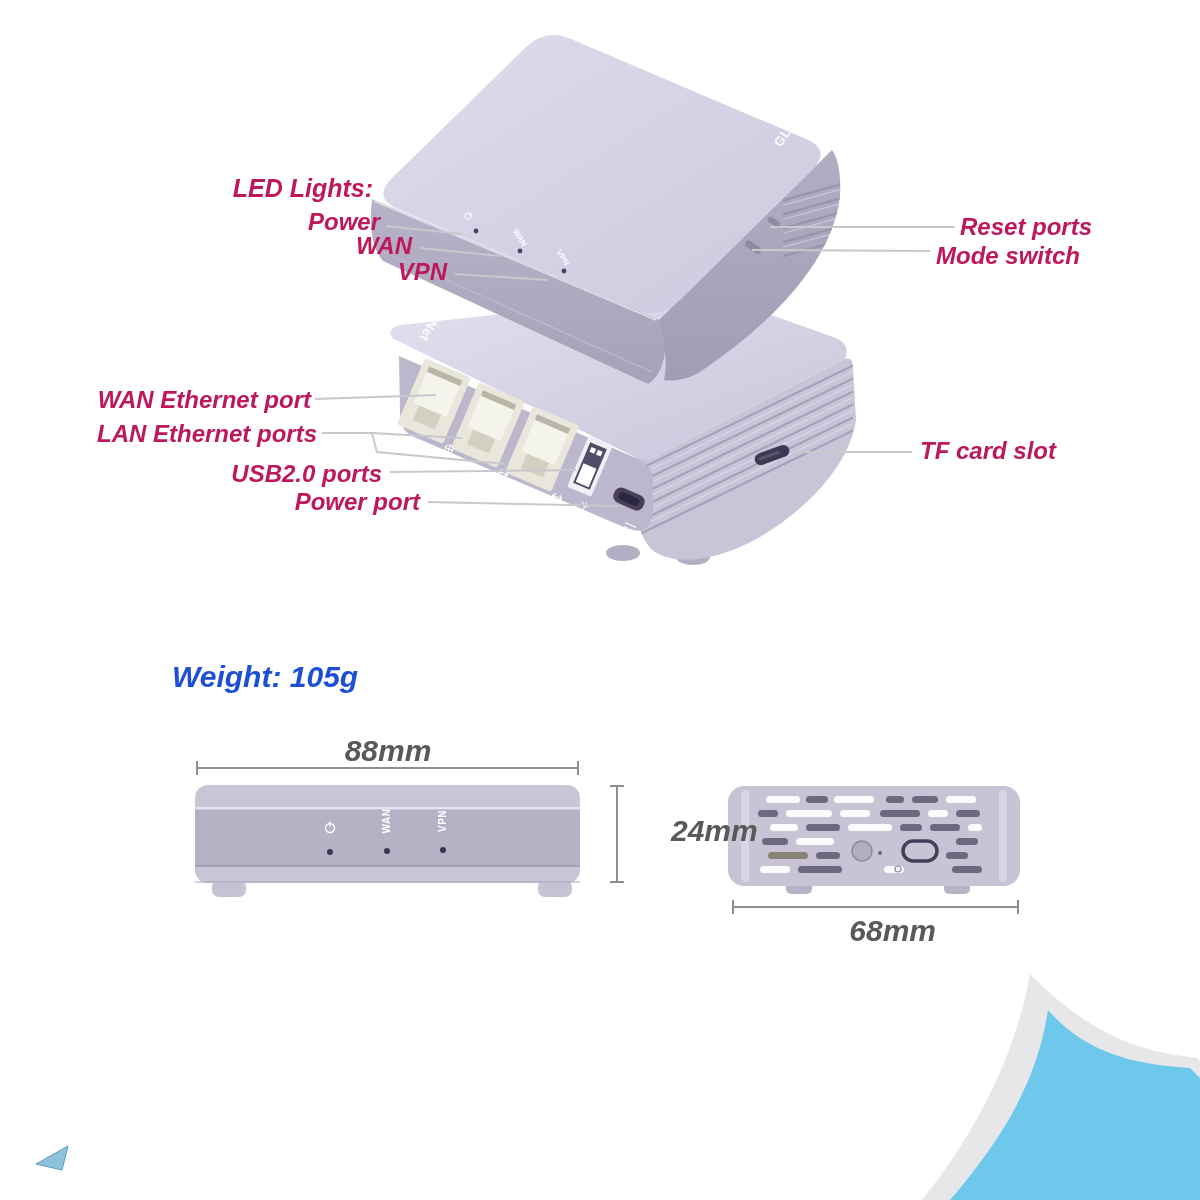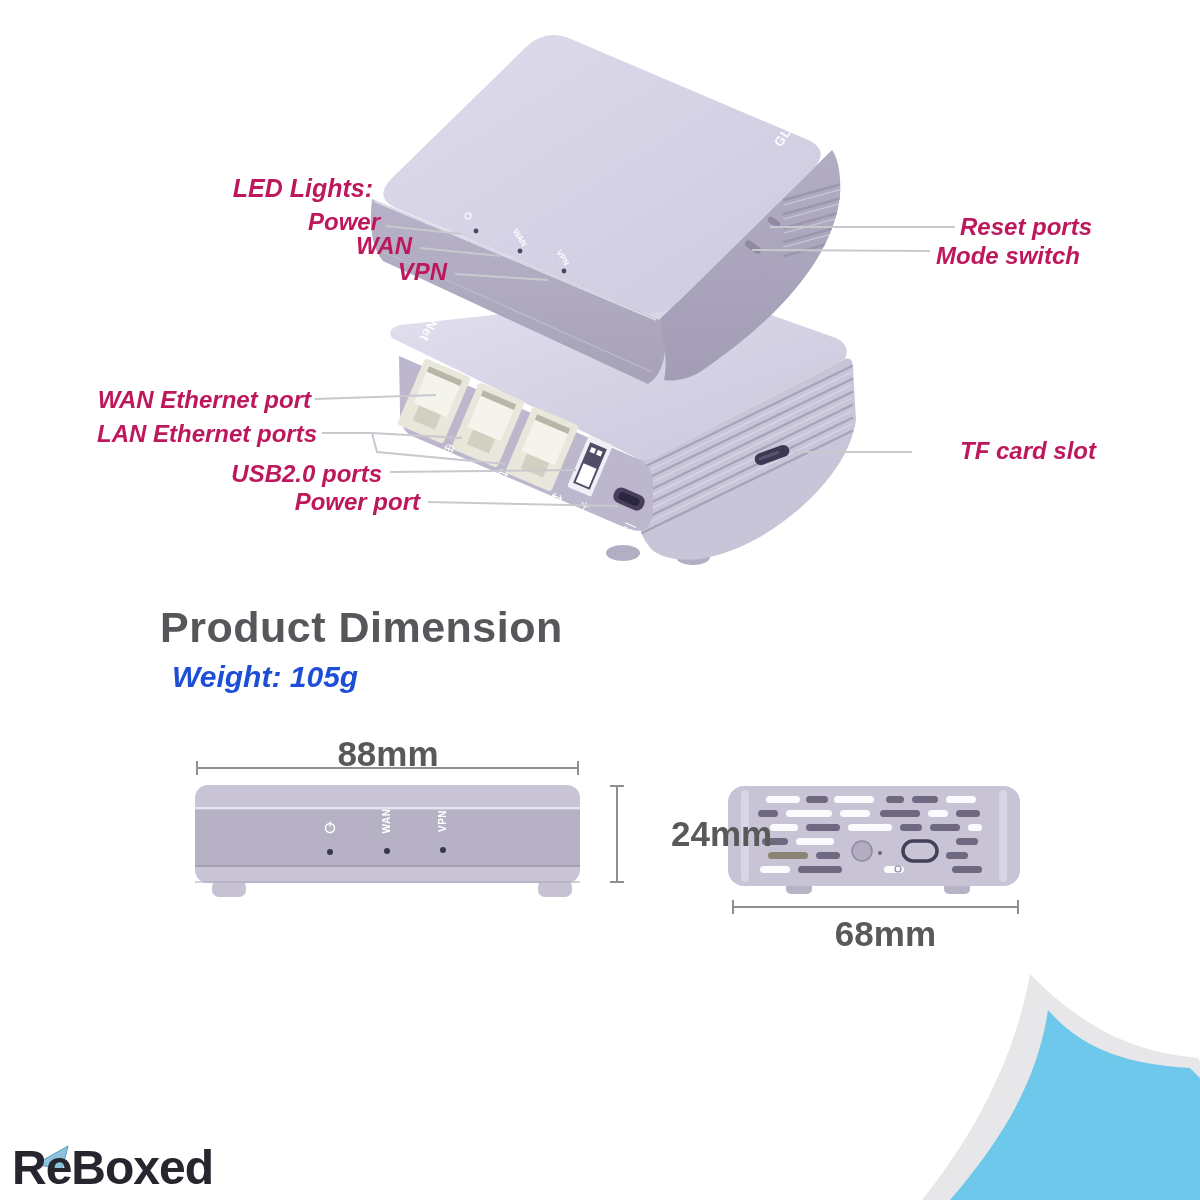--- a/index.html
+++ b/index.html
@@ -6,21 +6,21 @@
   .canvas{position:relative;width:1200px;height:1200px;background:#ffffff;overflow:hidden;
           font-family:"Liberation Sans",sans-serif;}
   .layer{position:absolute;left:0;top:0;width:1200px;height:1200px;}
   .lbl{position:absolute;font-style:italic;font-weight:700;font-size:24px;color:#be185d;
        white-space:nowrap;line-height:1;}
   .lbl.rt{text-align:right;}
   .title{position:absolute;font-weight:700;font-size:43px;color:#57565a;letter-spacing:.5px;
          white-space:nowrap;line-height:1;}
   .weight{position:absolute;font-style:italic;font-weight:700;font-size:30px;color:#1d4ed8;
           white-space:nowrap;line-height:1;}
-  .dim{position:absolute;font-weight:700;font-size:35px;color:#595959;
+  .dim{position:absolute;font-style:italic;font-weight:700;font-size:30px;color:#595959;
        white-space:nowrap;line-height:1;}
   .dim.ctr{width:120px;text-align:center;}
   .devtxt{position:absolute;color:rgba(255,255,255,.92);font-weight:700;font-size:13px;
           letter-spacing:.5px;line-height:1;white-space:nowrap;}
   .ledtiny{position:absolute;color:rgba(255,255,255,.95);font-weight:700;font-size:8px;
            line-height:1;white-space:nowrap;transform:rotate(57deg);}
   .ledfv{position:absolute;width:40px;text-align:center;color:#ffffff;font-weight:700;
          font-size:10px;line-height:1;transform:rotate(-90deg);letter-spacing:.5px;}
   .wordmark{position:absolute;font-weight:700;font-size:48px;color:#25262e;
             letter-spacing:-1px;line-height:1;white-space:nowrap;}
@@ -272,31 +272,29 @@
   <div class="lbl rt" style="right:820px;top:210px;">Power</div>
   <div class="lbl rt" style="right:788px;top:234px;">WAN</div>
   <div class="lbl rt" style="right:753px;top:260px;">VPN</div>
   <div class="lbl rt" style="right:889px;top:388px;text-align:center;">WAN Ethernet port</div>
   <div class="lbl rt" style="right:883px;top:422px;">LAN Ethernet ports</div>
   <div class="lbl rt" style="right:818px;top:462px;">USB2.0 ports</div>
   <div class="lbl rt" style="right:780px;top:490px;">Power port</div>
 
   <div class="lbl" style="left:960px;top:215px;">Reset ports</div>
   <div class="lbl" style="left:936px;top:244px;text-align:center;">Mode switch</div>
-  <div class="lbl" style="left:960px;top:439px;">TF card slot</div>
+  <div class="lbl" style="left:920px;top:439px;">TF card slot</div>
 
   <div class="devtxt" style="left:766px;top:118px;transform:rotate(-56deg);">GL.iNet</div>
   <div class="devtxt" style="left:410px;top:312px;transform:rotate(118deg);">GL.iNet</div>
   <div class="ledtiny" style="left:510px;top:234px;">WAN</div>
   <div class="ledtiny" style="left:554px;top:254px;">VPN</div>
 
   <div class="ledfv" style="left:367px;top:816px;">WAN</div>
   <div class="ledfv" style="left:423px;top:816px;">VPN</div>
 
-  <div class="title" style="left:160px;top:606px;">Product Dimension</div>
   <div class="weight" style="left:172px;top:662px;">Weight: 105g</div>
   <div class="dim ctr" style="left:328px;top:736px;">88mm</div>
   <div class="dim" style="left:671px;top:816px;">24mm</div>
   <div class="dim ctr" style="left:816px;top:916px;text-align:right;">68mm</div>
 
-  <div class="wordmark" style="left:12px;top:1144px;">ReBoxed</div>
 
 </div>
 
 </body></html>

